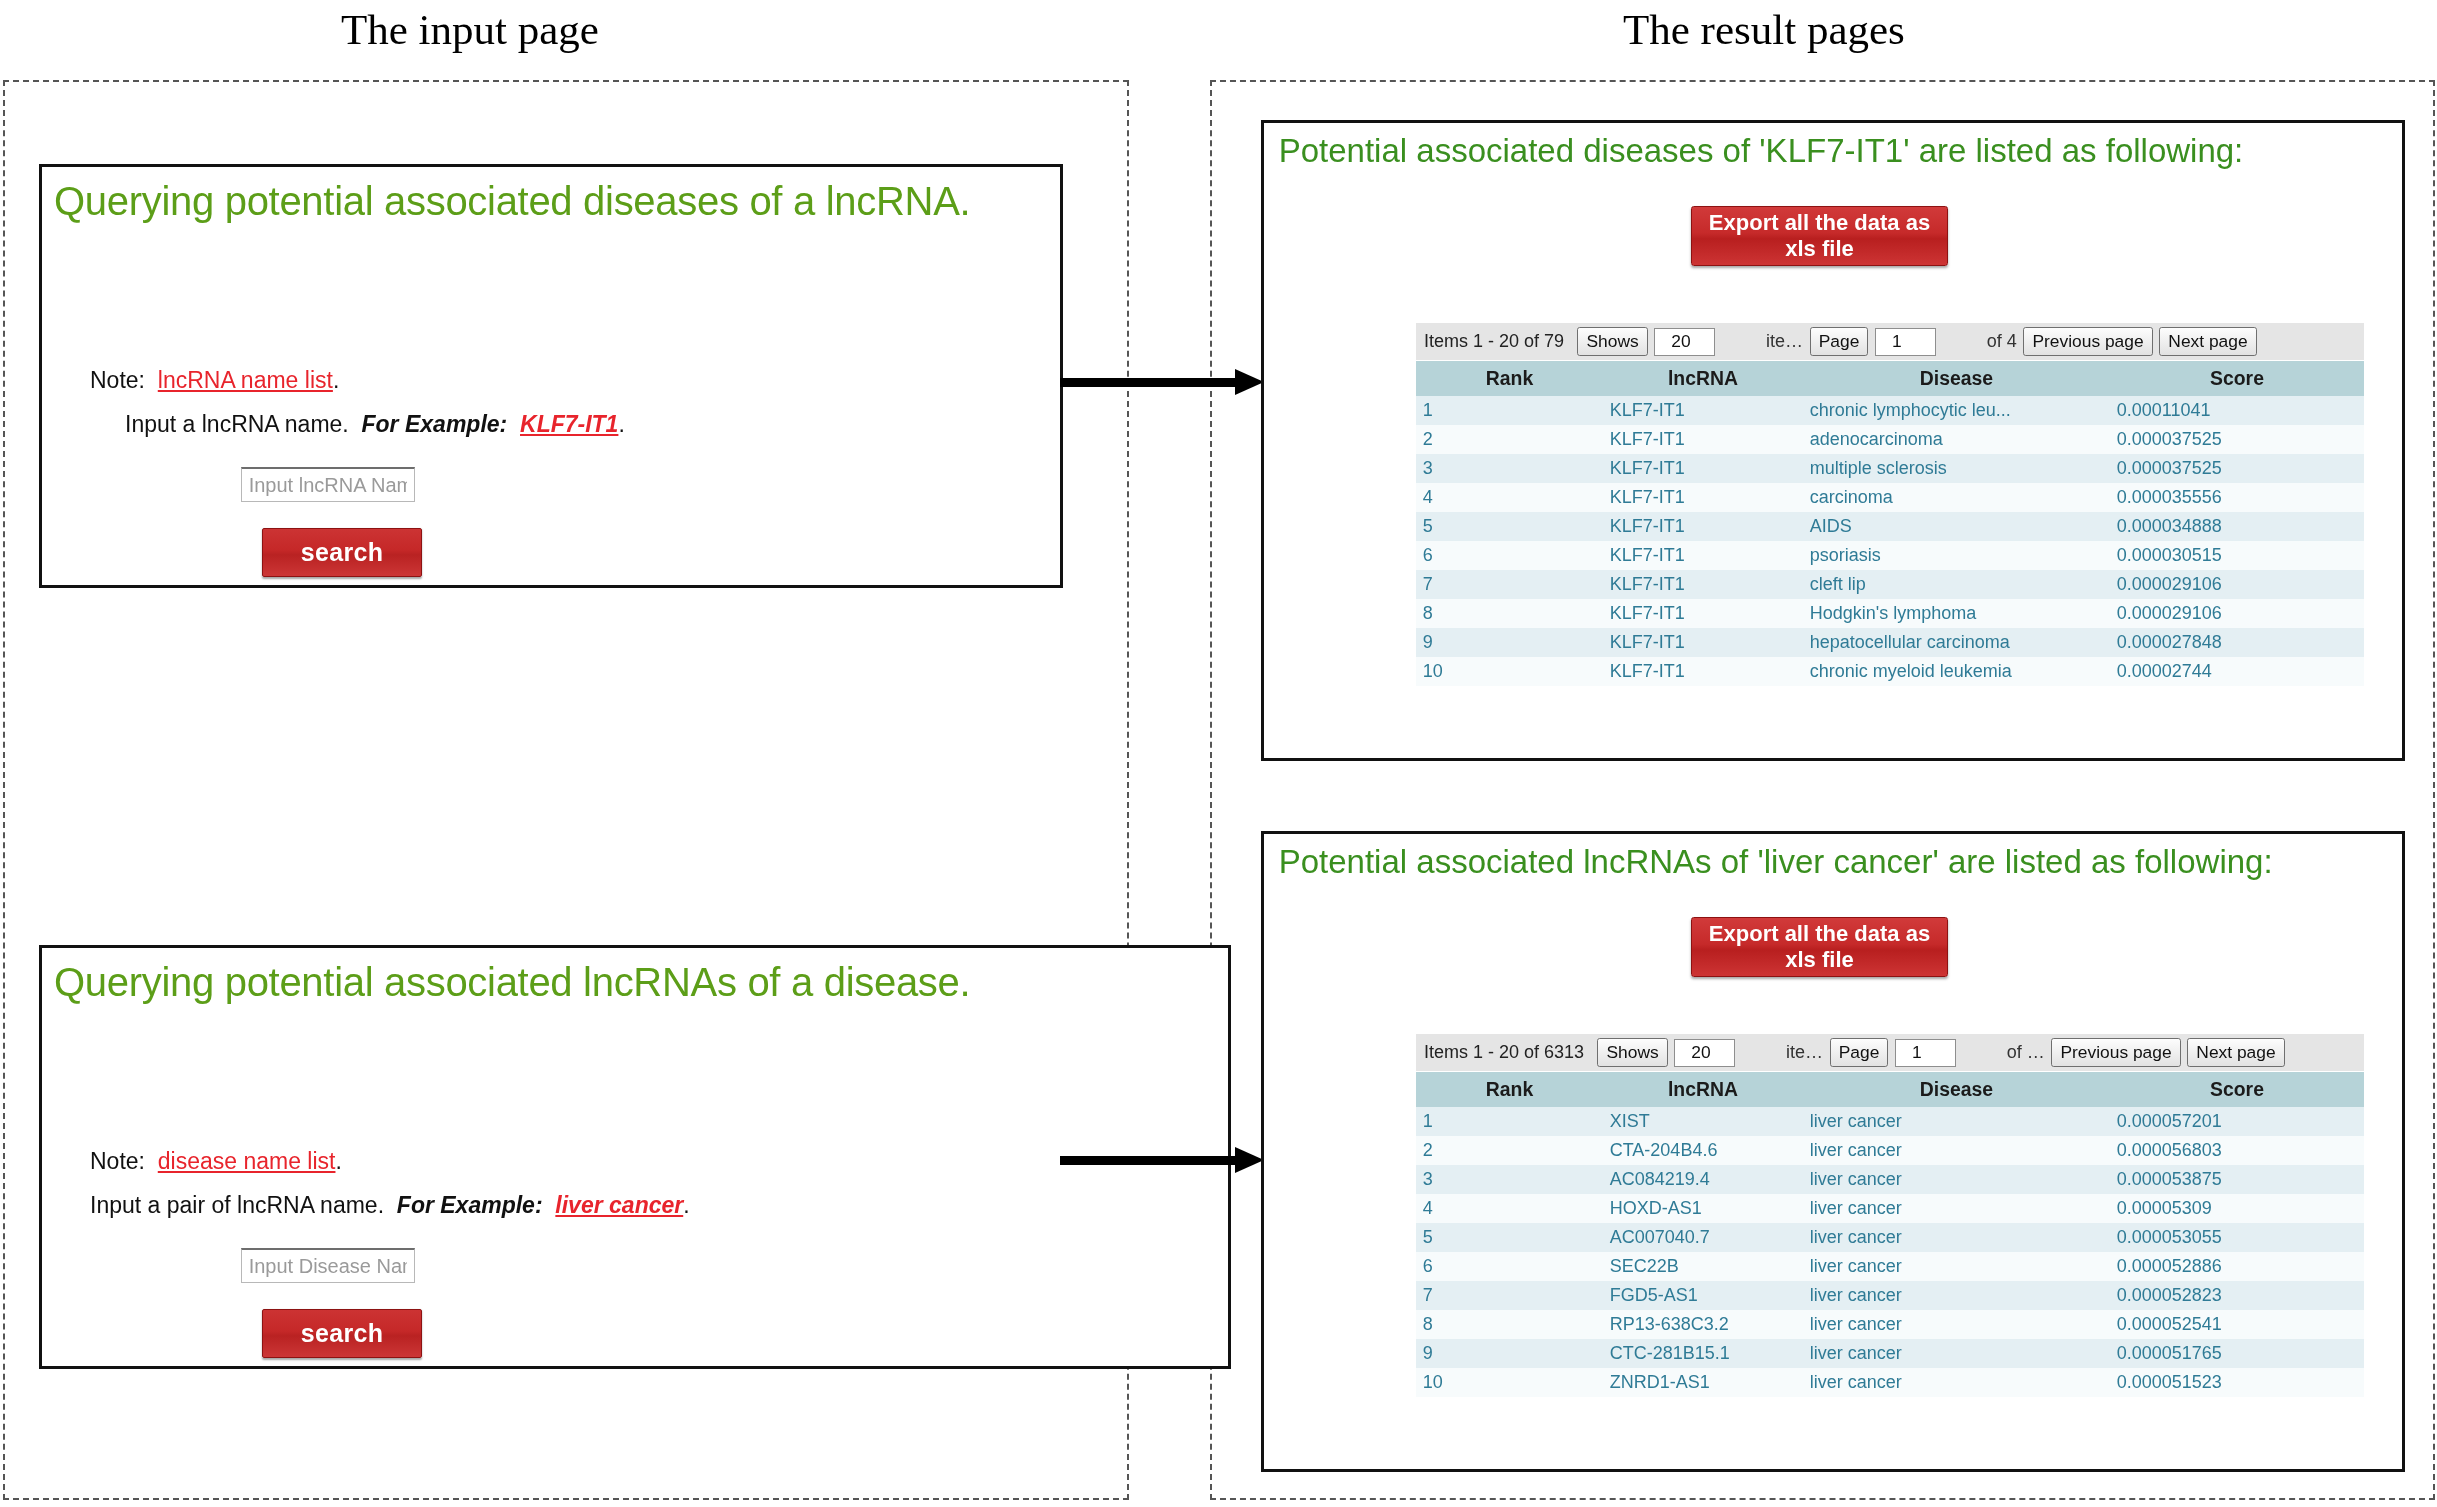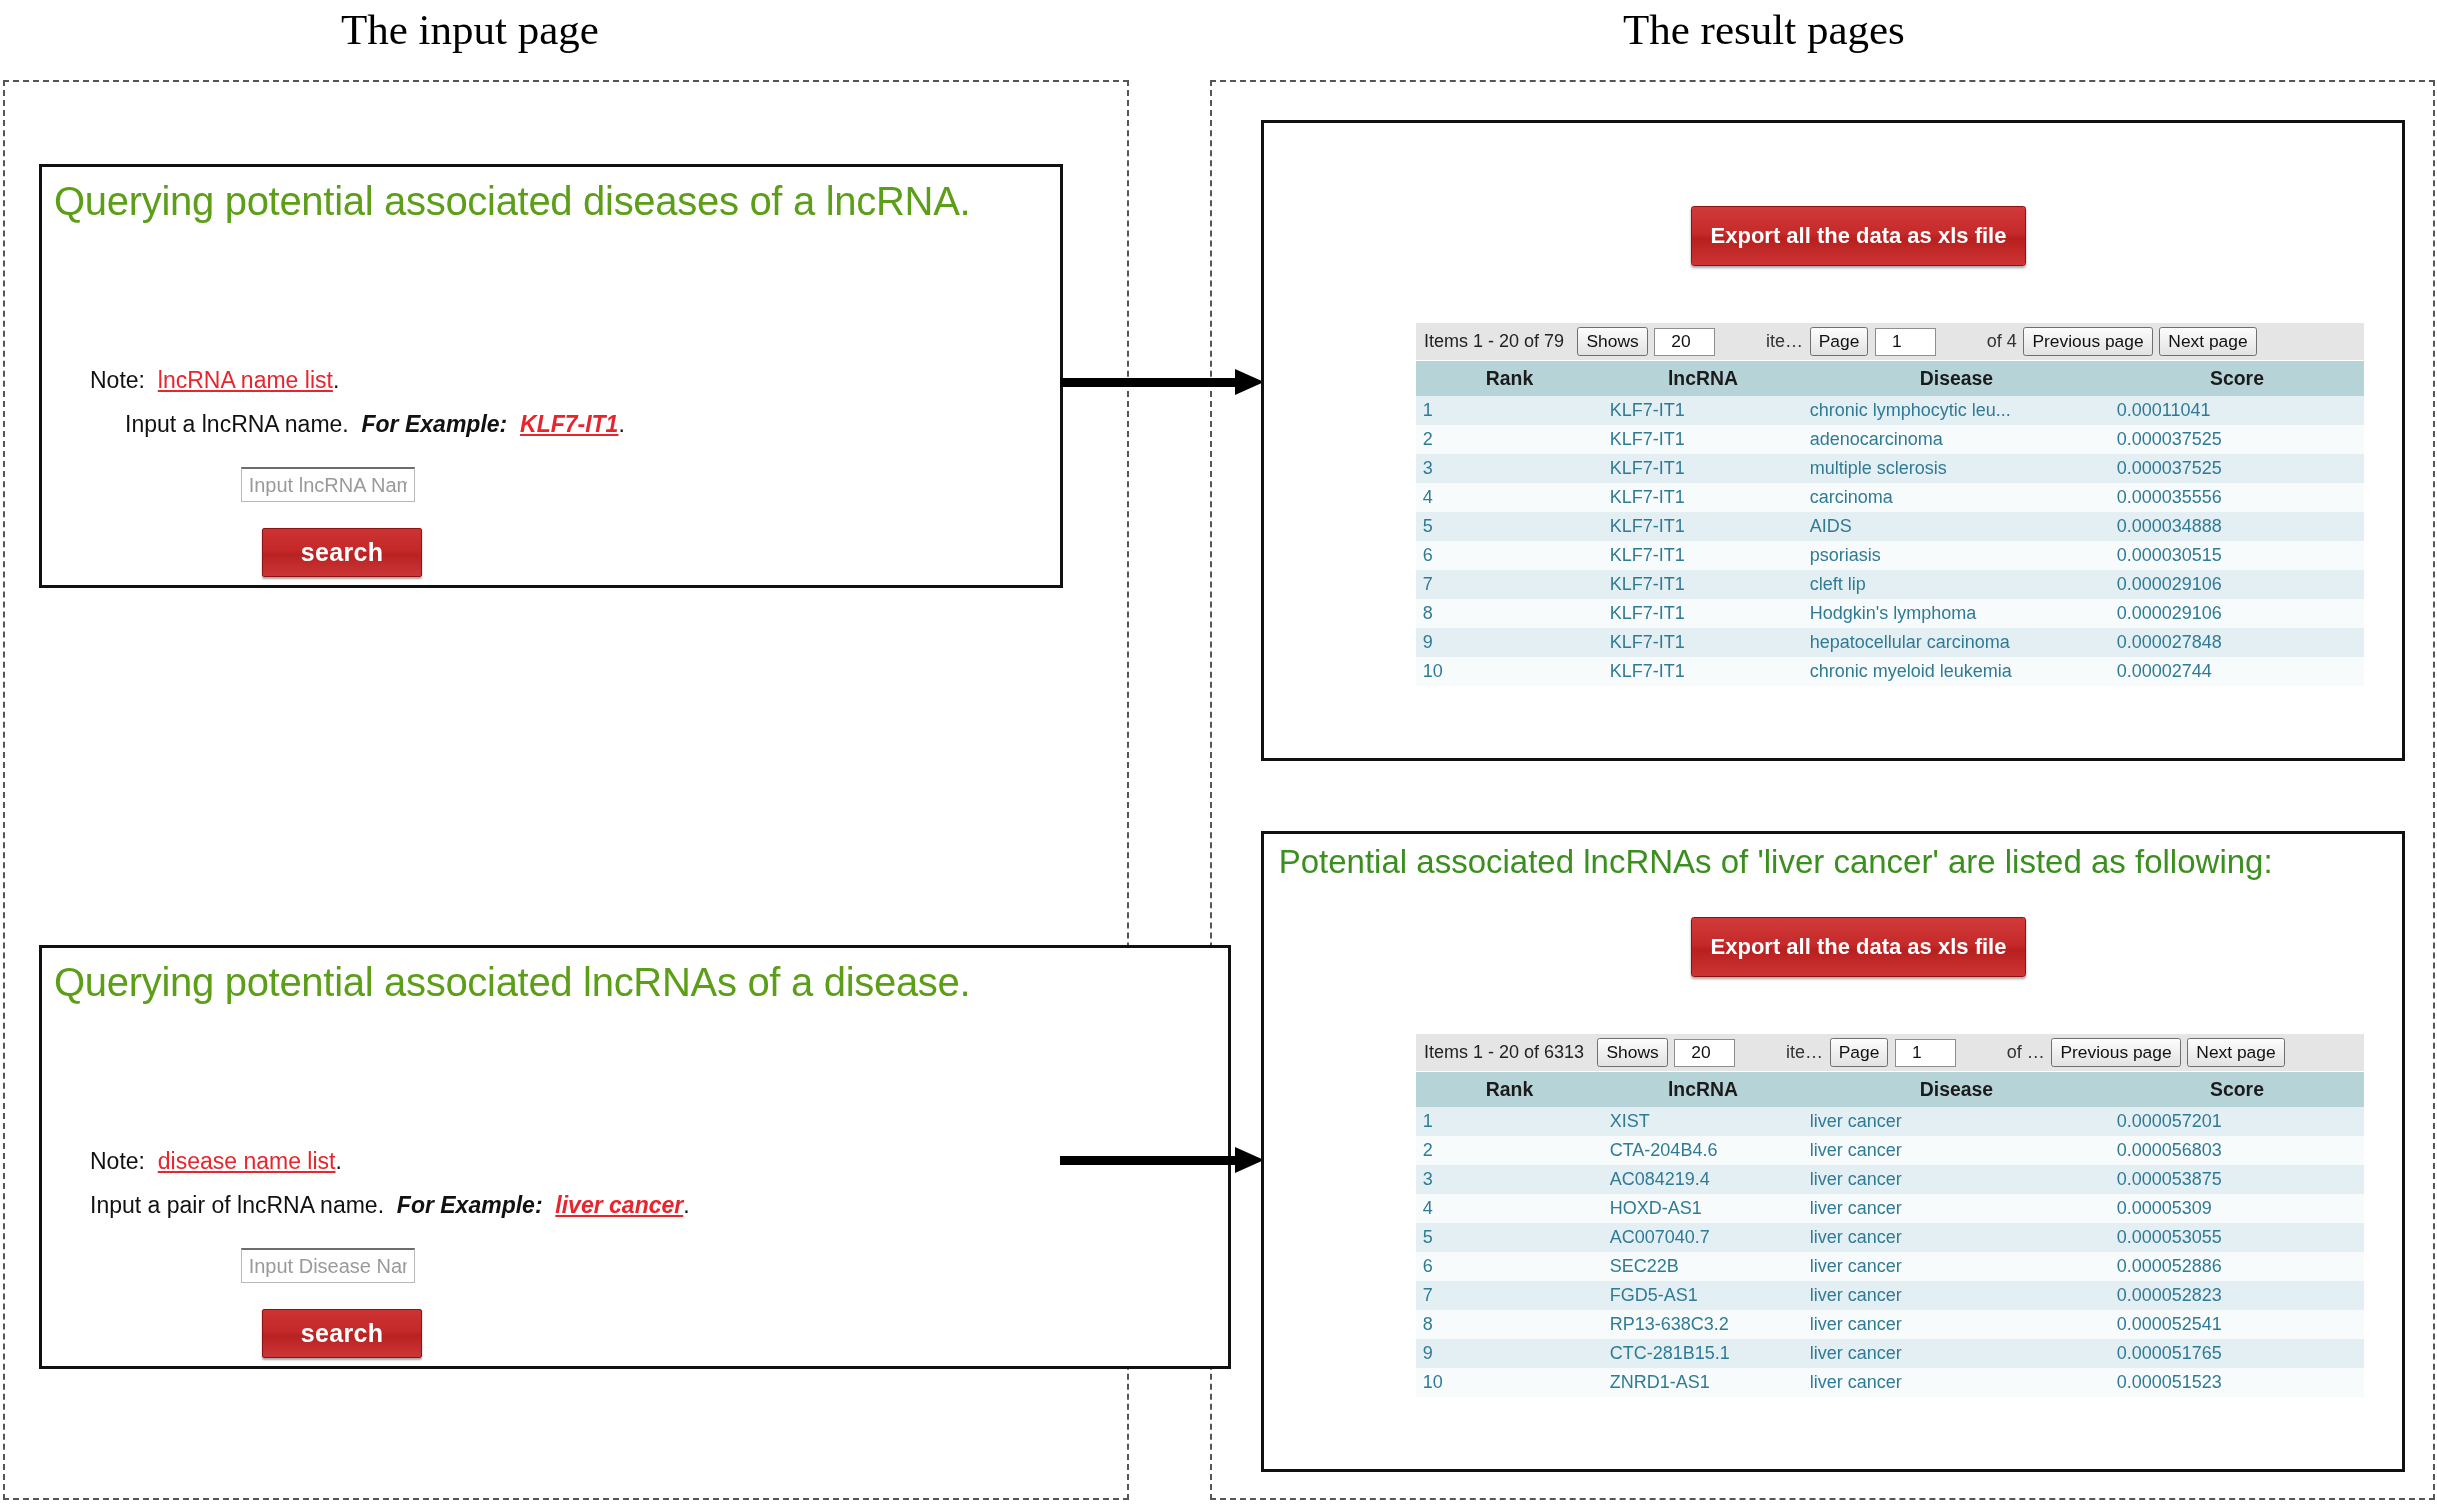--- a/index.html
+++ b/index.html
@@ -133,21 +133,21 @@
   .result-title {
     position: absolute;
     left: 14.7px;
     top: 9.3px;
     font-size: 33px;
     color: #3a8f1f;
     white-space: nowrap;
   }
   .export-btn {
     position: absolute;
-    width: 335px;
+    width: 257px;
     height: 60px;
     box-sizing: border-box;
     border: 1.3px solid #8d1212;
     border-radius: 2.7px;
     background: linear-gradient(to bottom, #d13a3a 0%, #c62a2a 45%, #b81f1f 55%, #cd3434 100%);
     color: #ffffff;
     font-family: "Liberation Sans", sans-serif;
     font-size: 22px;
     font-weight: bold;
     cursor: pointer;
@@ -276,20 +276,21 @@
 <div class="arrow" id="arrow-1">
   <div class="shaft"></div>
   <div class="head"></div>
 </div>
 <div class="arrow" id="arrow-2">
   <div class="shaft"></div>
   <div class="head"></div>
 </div>
 
 <div class="panel" id="result-panel-1">
+  <div class="result-title">Potential associated diseases of 'KLF7-IT1' are listed as following:</div>
 
   <button class="export-btn" style="left:427px; top:83px;">Export all the data as xls file</button>
 
   <div class="pager" style="left:152px; top:200px; width:948px;">
     <span class="items-count">Items 1 - 20 of 79</span>
     <button class="pbtn">Shows</button>
     <input class="pinput" type="text" value="20" style="">
     <span class="ptext">ite…</span>
     <button class="pbtn">Page</button>
     <input class="pinput" type="text" value="1" style="">

